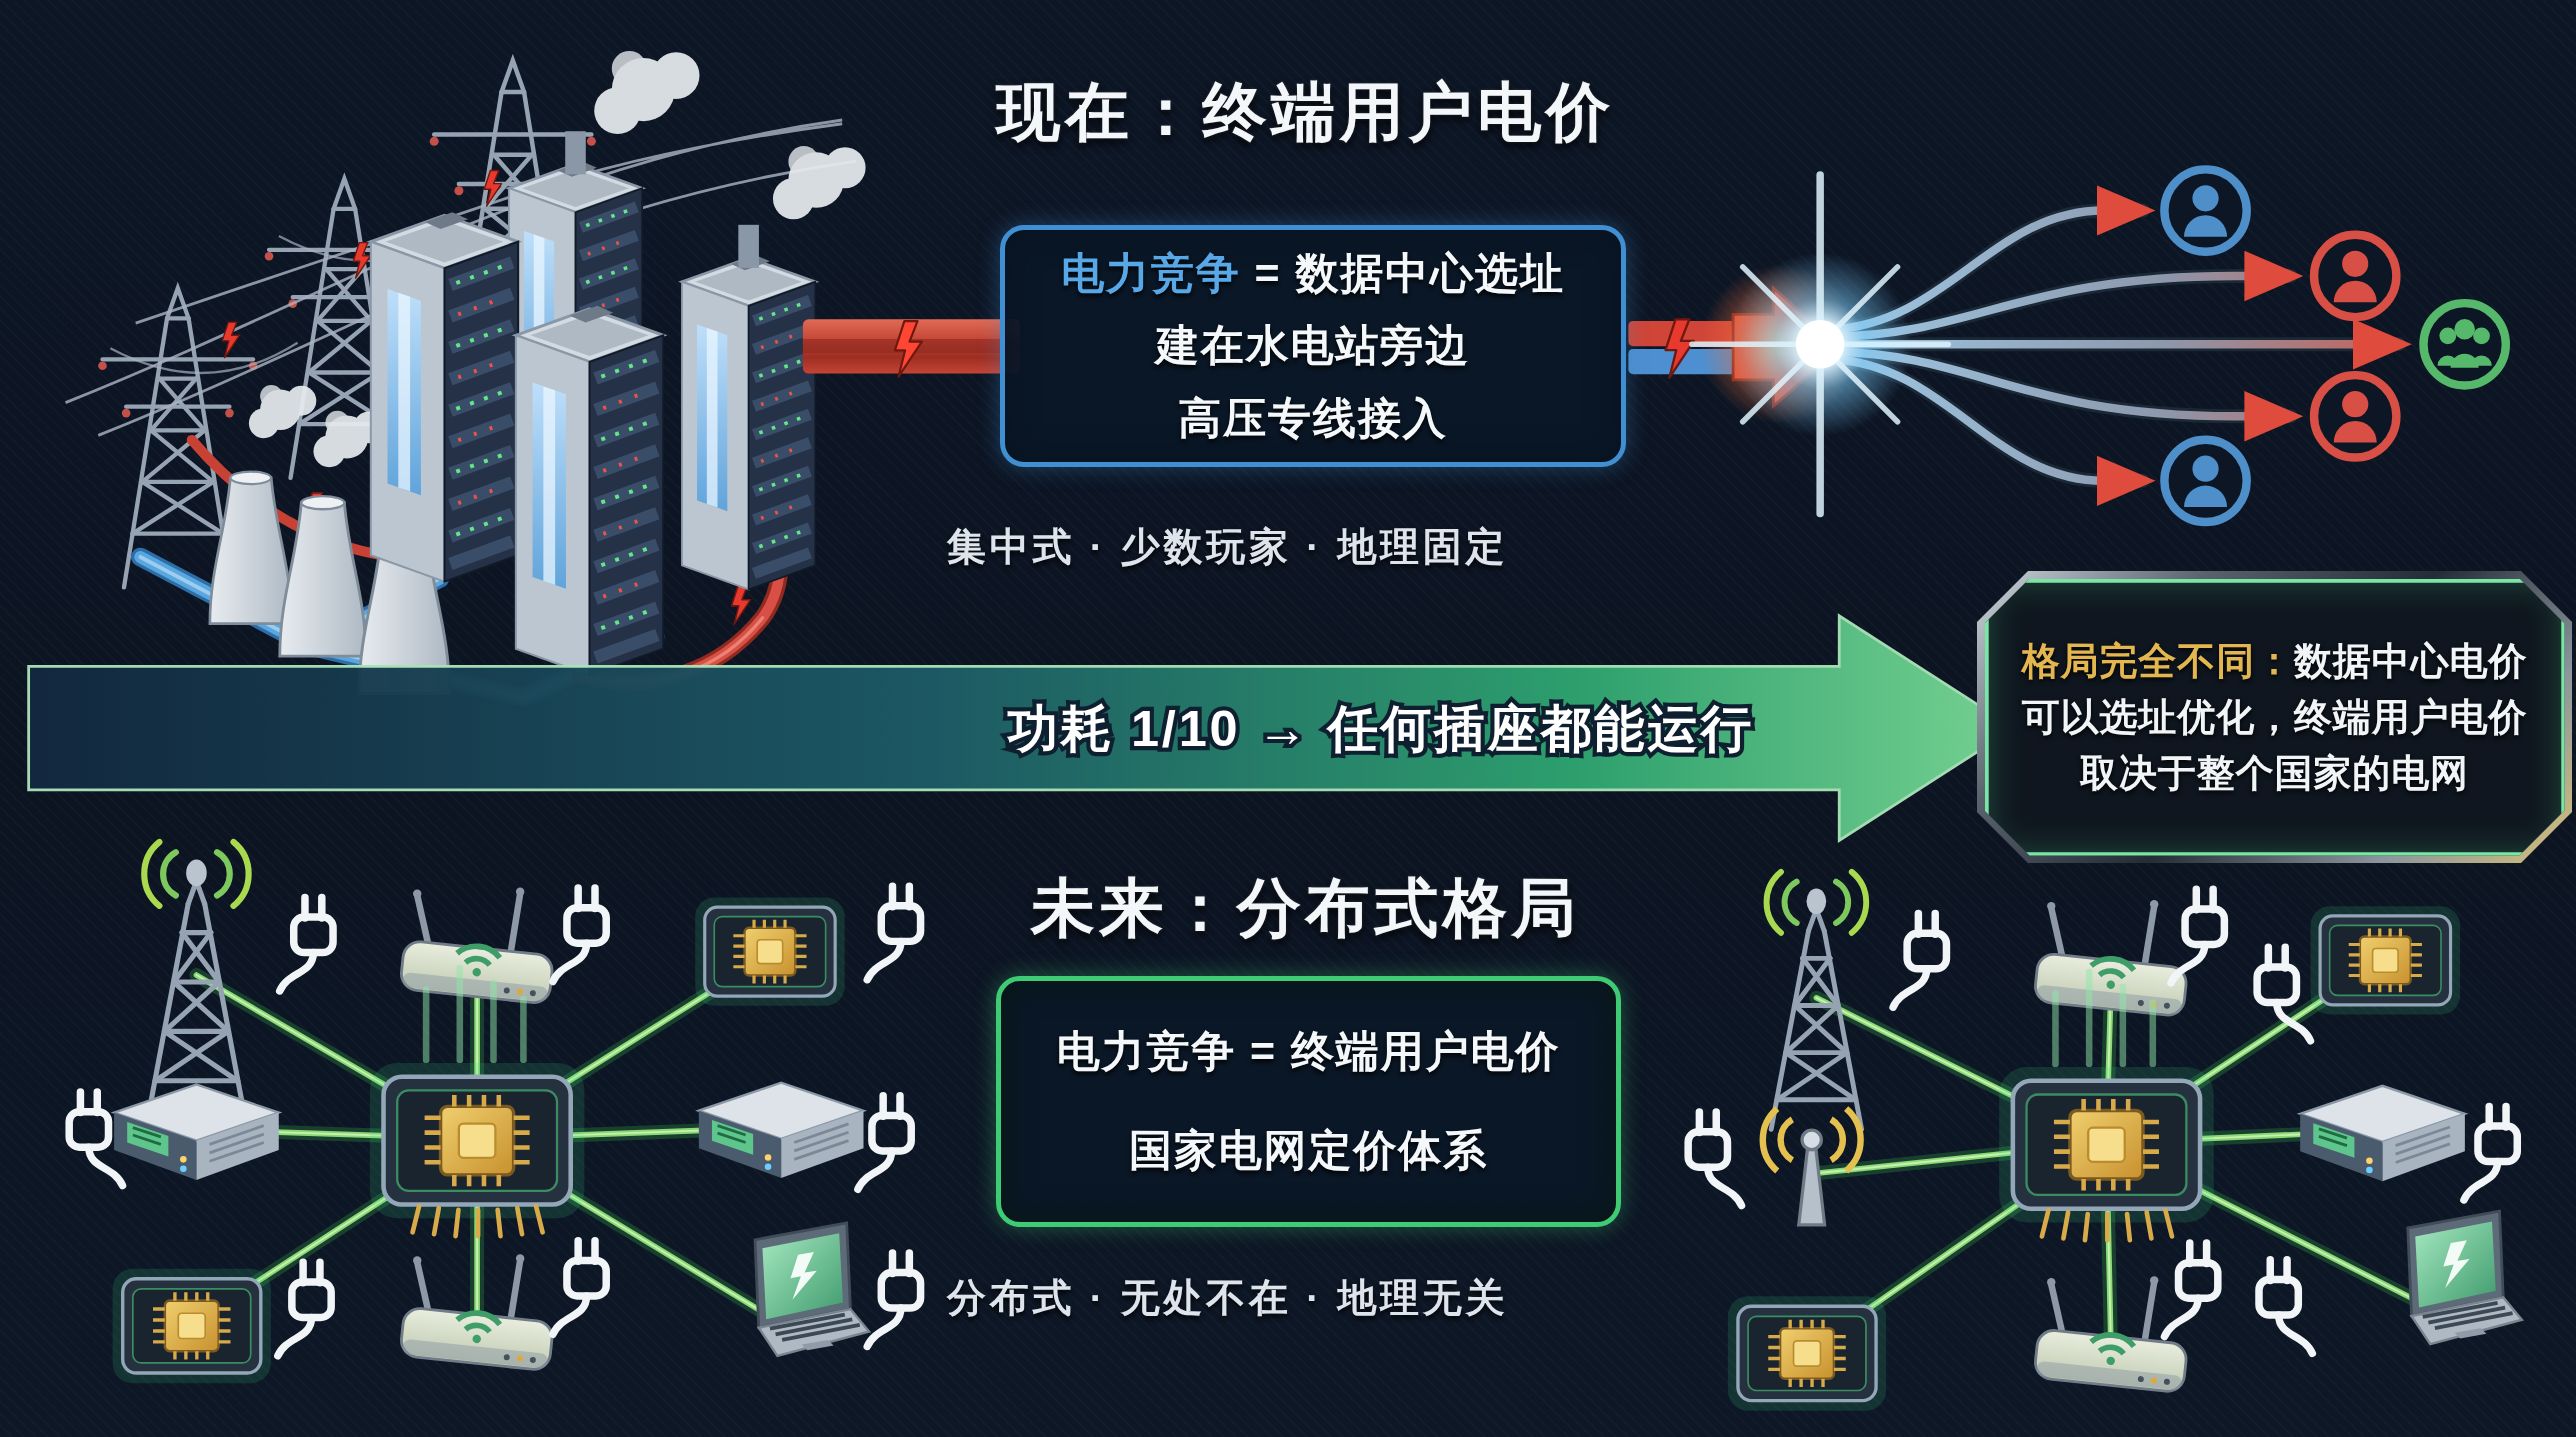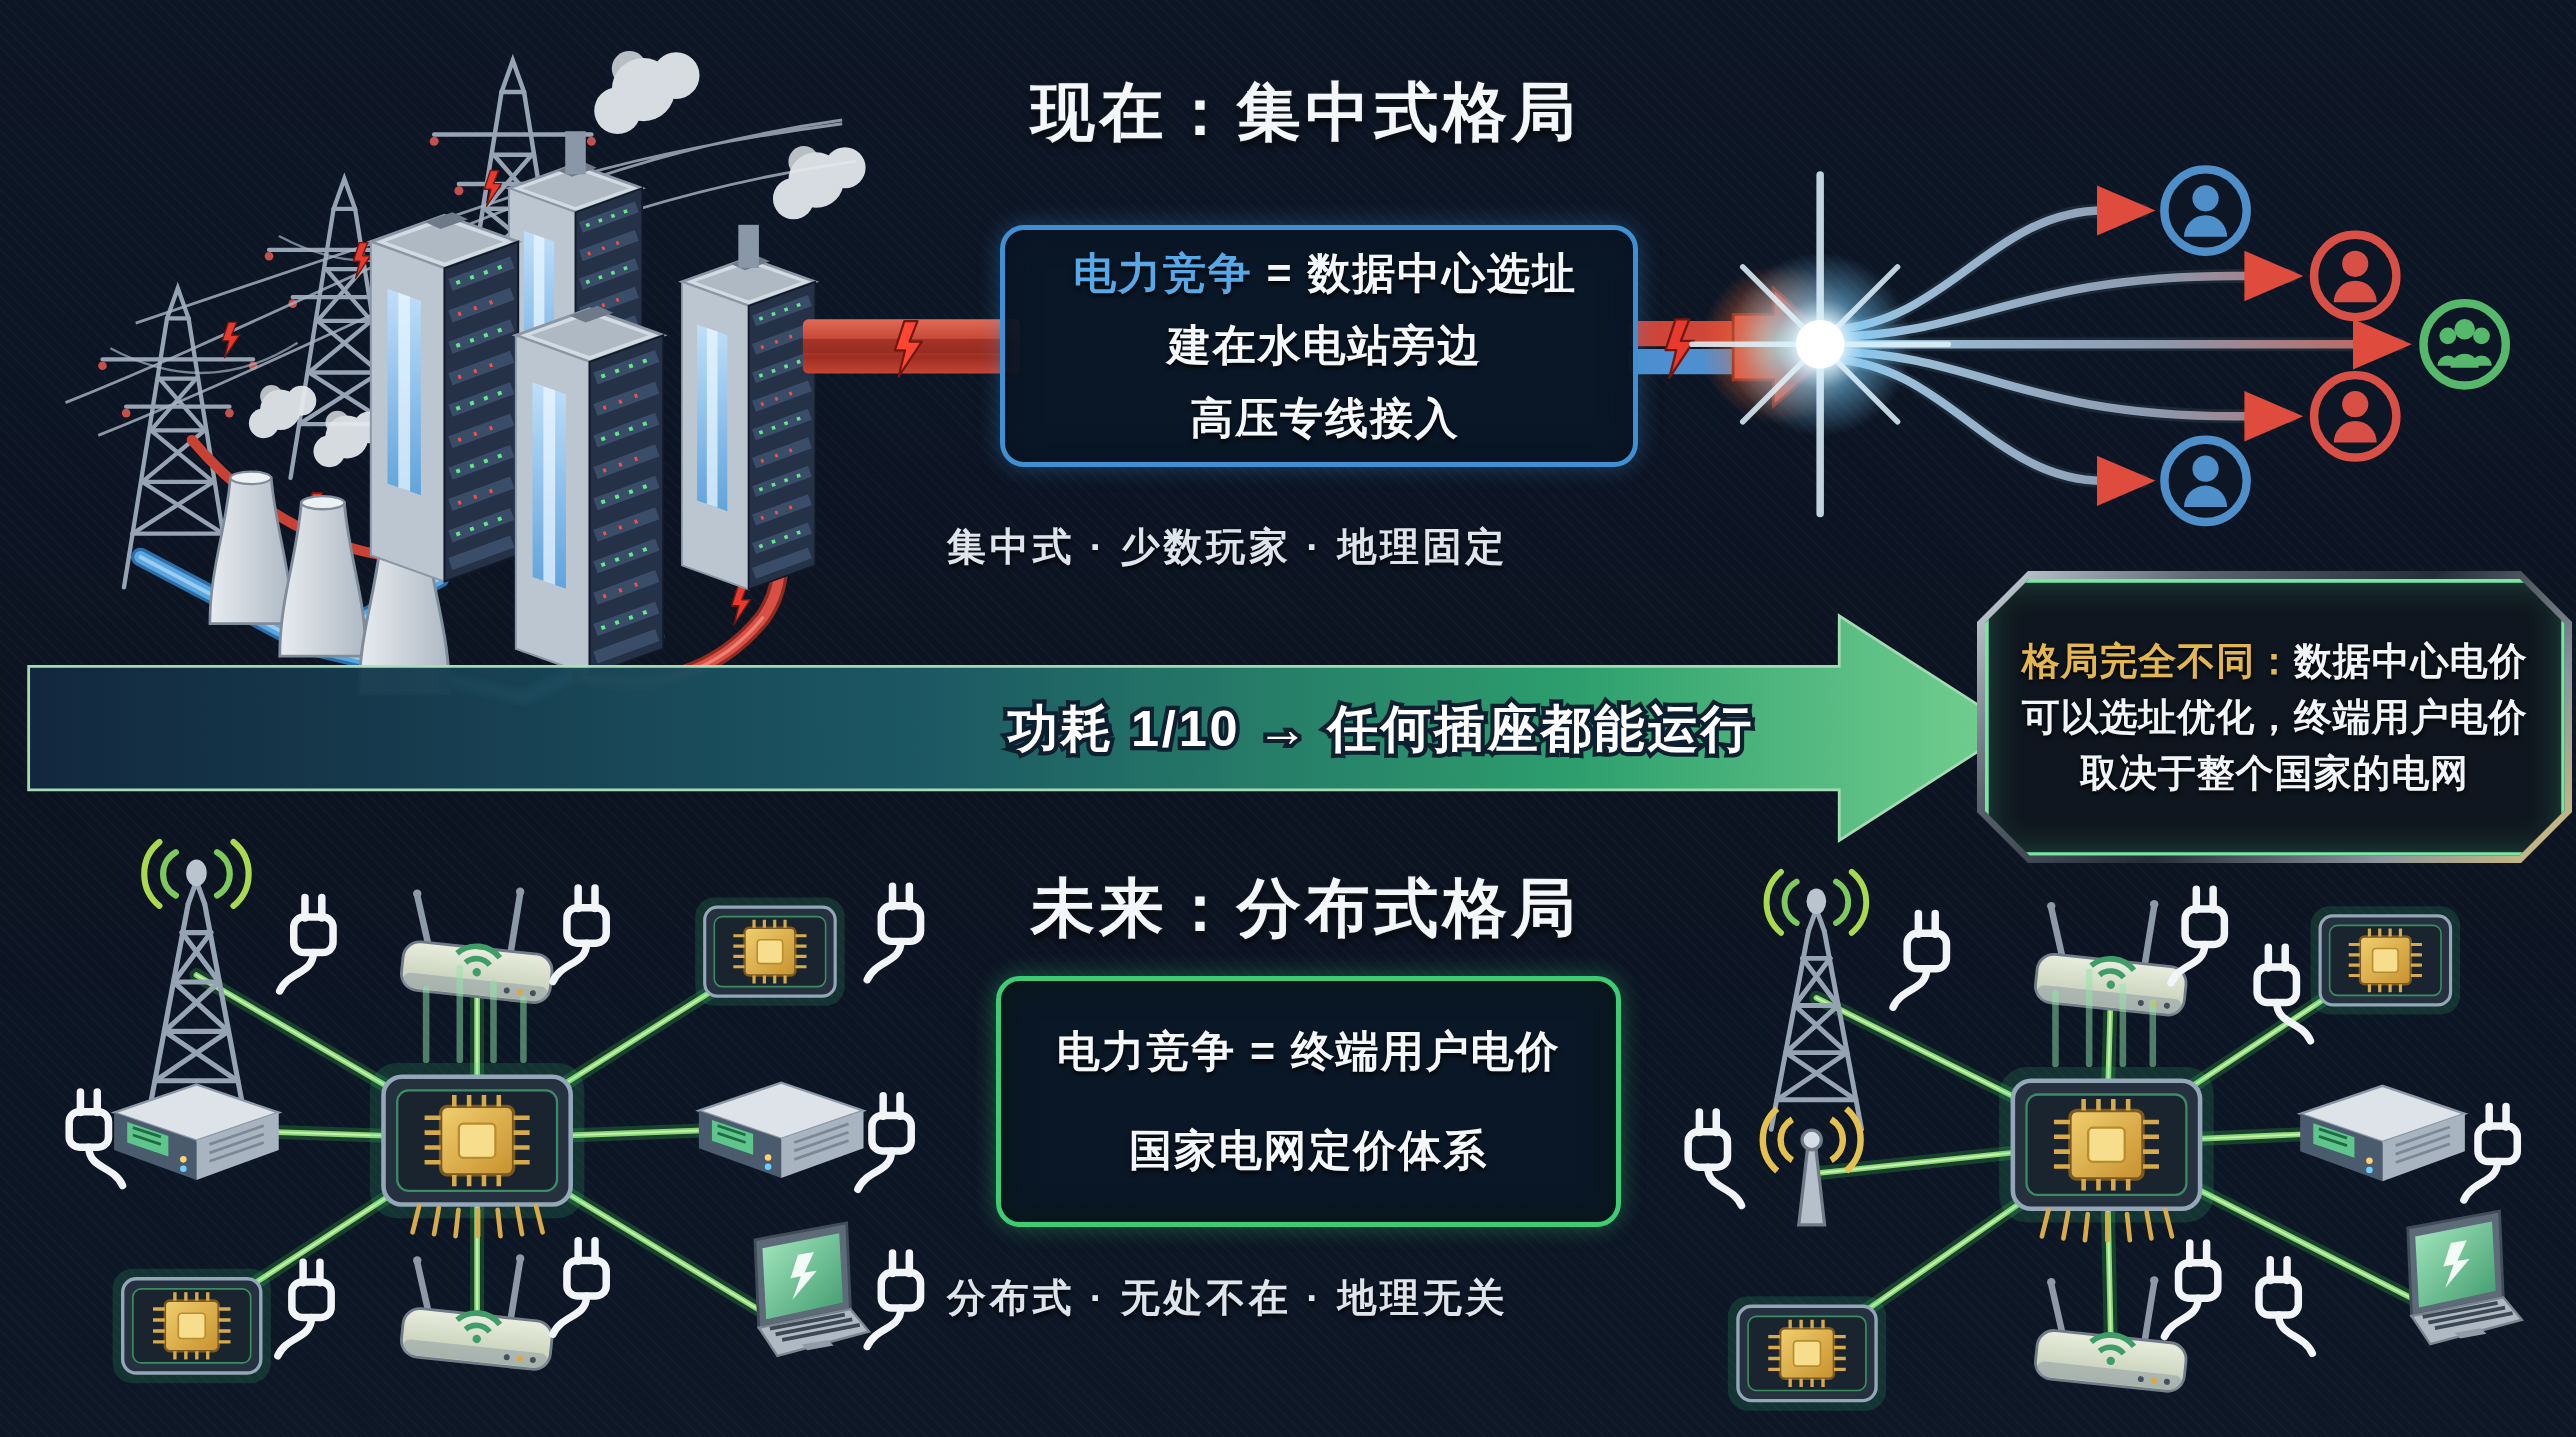--- a/index.html
+++ b/index.html
@@ -23,21 +23,21 @@
   }
   .infobox{
     position:absolute;border-radius:24px;
     display:flex;flex-direction:column;justify-content:space-evenly;
     text-align:center;font-weight:bold;
     background:rgba(11,23,38,.94);
   }
   .infobox .bl{font-size:43px;color:#f5f8fa;letter-spacing:1.9px;
     text-shadow:0 2.8px 4.7px rgba(0,0,0,.85);white-space:nowrap;}
   .box-blue{left:1000px;top:225px;width:616px;height:232px;border:5.6px solid #3f8fd2;
-    box-shadow:0 0 22.5px rgba(63,143,210,.38), inset 0 0 32px rgba(8,18,32,.9);padding-left:12px;}
+    box-shadow:0 0 22.5px rgba(63,143,210,.38), inset 0 0 32px rgba(8,18,32,.9);}
   .box-green{left:996px;top:976px;width:615px;height:241px;border:5.6px solid #3ecb74;
     box-shadow:0 0 22.5px rgba(62,203,116,.38), inset 0 0 32px rgba(8,24,16,.8);}
   .hl-blue{color:#58a8e8;}
   .hl-green{color:#55cd82;}
   .result-frame{
     position:absolute;left:1977px;top:571px;width:595px;height:292px;
     background:linear-gradient(135deg,#cfd8de 0%,#59636d 26%,#242c36 52%,#8b959d 78%,#d8c27a 100%);
     clip-path:polygon(51px 0,calc(100% - 51px) 0,100% 51px,100% calc(100% - 51px),calc(100% - 51px) 100%,51px 100%,0 calc(100% - 51px),0 51px);
     box-shadow:0 32px 75px -13px rgba(222,184,72,.45);
   }
@@ -357,21 +357,21 @@
           <path d="M -23,28 a 23,23 0 0 1 46,0 z" fill="currentColor"></path>
       </g>
       <g transform="translate(1517,374)" style="color:#4e8ec9">
         <circle r="44" fill="#0c1624" stroke="currentColor" stroke-width="9"></circle>
         <circle cy="-13" r="14" fill="currentColor"></circle>
           <path d="M -23,28 a 23,23 0 0 1 46,0 z" fill="currentColor"></path>
       </g>
     </g>
   </svg>
 
-  <div class="title" style="left:936px;top:69px">现在：集中式格局</div>
+  <div class="title" style="left:936px;top:69px">现在：终端用户电价</div>
 
   <div class="infobox box-blue">
     <div class="bl"><span class="hl-blue">电力竞争</span><span> = </span><span>数据中心选址</span></div>
     <div class="bl">建在水电站旁边</div>
     <div class="bl">高压专线接入</div>
   </div>
 
   <div class="caption" style="left:947px;top:520px">集中式 · 少数玩家 · 地理固定</div>
 
   <svg class="abs" style="left:19px;top:599px;width:2003px;height:262px" viewBox="0 0 2140 280">

